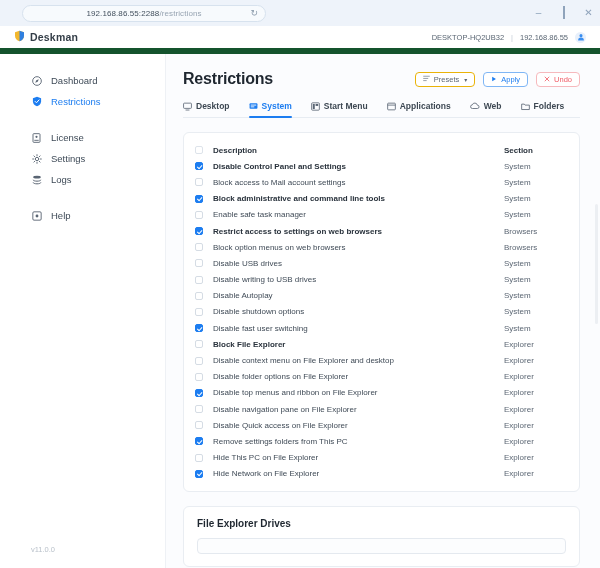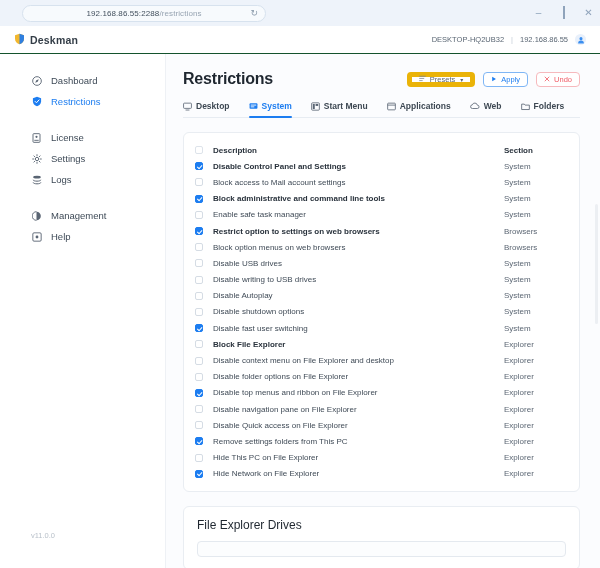--- a/index.html
+++ b/index.html
@@ -47,21 +47,21 @@
     display: flex; align-items: center; gap: 14px;
     color: #8fa3bb;
   }
   .win-btn { font-size: 10px; line-height: 1; width: 11px; text-align: center; }
   .win-sq { width: 8px; height: 8px; border: 1.2px solid #8fa3bb; }
 
   
   .app-header {
     height: 28px;
     background: #ffffff;
-    border-bottom: 1px solid #14532d;
+    border-bottom: 6px solid #14532d;
     display: flex; align-items: center;
     padding: 0 14px;
     position: relative;
   }
   .brand { display: flex; align-items: center; gap: 5px; }
   .brand-name { font-size: 10.5px; font-weight: bold; color: #333d47; letter-spacing: .2px; }
   .header-right {
     margin-left: auto; display: flex; align-items: center; gap: 7px;
     font-size: 7.5px; color: #5a6673; justify-content: center;
   }
@@ -83,42 +83,42 @@
   .nav-item {
     display: flex; align-items: center; gap: 9px;
     height: 21px; padding-left: 31px;
     font-size: 9.5px; color: #3e4a57;
     cursor: pointer;
   }
   .nav-item.active { color: #1d7df0; }
   .nav-icon { width: 11px; display: flex; align-items: center; justify-content: center; }
   .nav-gap { height: 15px; }
   .version {
-    position: absolute; left: 31px; bottom: 28px;
+    position: absolute; left: 31px; bottom: 14px;
     font-size: 7.5px; color: #b9c1ca;
   }
 
   
   .main {
     flex: 1;
     background: #fbfcfe;
     padding: 16px 20px 0 17px;
     overflow: hidden;
     position: relative;
   }
   .title-row { display: flex; align-items: center; }
   .page-title { font-size: 16px; font-weight: bold; color: #1f2730; letter-spacing: -.2px; }
   .actions { margin-left: auto; display: flex; gap: 8px; }
   .btn {
     height: 15px; border-radius: 4px;
     display: flex; align-items: center; gap: 4px;
     padding: 0 7px; font-size: 7.5px;
     background: #fff; cursor: pointer; white-space: nowrap;
   }
-  .btn-presets { border: 5px solid #eab308; color: #5c6773; }
+  .btn-presets { border: 1px solid #eab308; color: #5c6773; }
   .btn-apply   { border: 1px solid #7fb6f5; color: #1d7df0; }
   .btn-undo    { border: 1px solid #f6b9bd; color: #ef5c67; }
   .caret { font-size: 6px; margin-left: 1px; }
 
   .tabs {
     margin-top: 13px;
     display: flex; gap: 19px;
     border-bottom: 1px solid #e7ecf2;
     position: relative;
   }
@@ -162,21 +162,21 @@
     border: solid #fff; border-width: 0 1.2px 1.2px 0;
     transform: rotate(42deg);
   }
   .cb.head-cb { background: #fff; border-color: #dde3ea; }
   .rule-desc { flex: 1; }
   .rule-desc.bold { font-weight: bold; color: #29323c; }
   .rule-sec { width: 62px; color: #5b6673; }
   .rule-row.head .rule-sec { color: #29323c; }
 
   .drives { padding: 11px 13px 12px 13px; }
-  .drives-title { font-size: 12px; font-weight: normal; color: #1f2730; }
+  .drives-title { font-size: 10px; font-weight: bold; color: #1f2730; }
   .drives-sub { margin-top: 4px; font-size: 7.5px; color: #5b6673; line-height: 1.4; }
   .link { color: #2f86f0; }
   .drives-input {
     margin-top: 9px; height: 16px;
     border: 1px solid #e4e9ef; border-radius: 4px;
     background: #fcfdfe;
   }
   .scroll-hint {
     position: absolute; right: 2px; top: 150px;
     width: 3px; height: 120px; border-radius: 2px;
@@ -277,29 +277,20 @@
             <ellipse cx="6" cy="2.6" rx="4.6" ry="1.6" fill="#5a6573"></ellipse>
             <path d="M1.4 5.8c0 .9 2.1 1.6 4.6 1.6s4.6-.7 4.6-1.6" fill="none" stroke="#5a6573" stroke-width="1.2"></path>
             <path d="M1.4 9c0 .9 2.1 1.6 4.6 1.6S10.6 9.9 10.6 9" fill="none" stroke="#5a6573" stroke-width="1.2"></path>
           </svg>
       </span>
       <span>Logs</span>
     </div>
 
     <div class="nav-gap"></div>
 
-    <div class="nav-item">
-      <span class="nav-icon">
-        <svg width="9" height="10" viewBox="0 0 10 12">
-            <path d="M5 .8a5.2 5.2 0 0 1 0 10.4z" fill="#5a6573"></path>
-            <path d="M5 .8a5.2 5.2 0 0 0 0 10.4" fill="none" stroke="#5a6573" stroke-width="1.1"></path>
-          </svg>
-      </span>
-      <span>Management</span>
-    </div>
 
     <div class="nav-item">
       <span class="nav-icon">
         <svg width="10" height="10" viewBox="0 0 12 12">
             <rect x="1" y="1" width="10" height="10" rx="1.4" fill="none" stroke="#5a6573" stroke-width="1.1"></rect>
             <circle cx="6" cy="6" r="1.7" fill="#5a6573"></circle>
           </svg>
       </span>
       <span>Help</span>
     </div>
@@ -423,21 +414,21 @@
             <span class="rule-desc bold">Block administrative and command line tools</span>
             <span class="rule-sec">System</span>
           </div>
           <div class="rule-row">
             <span class="cb"></span>
             <span class="rule-desc">Enable safe task manager</span>
             <span class="rule-sec">System</span>
           </div>
           <div class="rule-row">
             <span class="cb checked"></span>
-            <span class="rule-desc bold">Restrict option to settings on web browsers</span>
+            <span class="rule-desc bold">Restrict access to settings on web browsers</span>
             <span class="rule-sec">Browsers</span>
           </div>
           <div class="rule-row">
             <span class="cb"></span>
             <span class="rule-desc">Block option menus on web browsers</span>
             <span class="rule-sec">Browsers</span>
           </div>
           <div class="rule-row">
             <span class="cb"></span>
             <span class="rule-desc">Disable USB drives</span>

